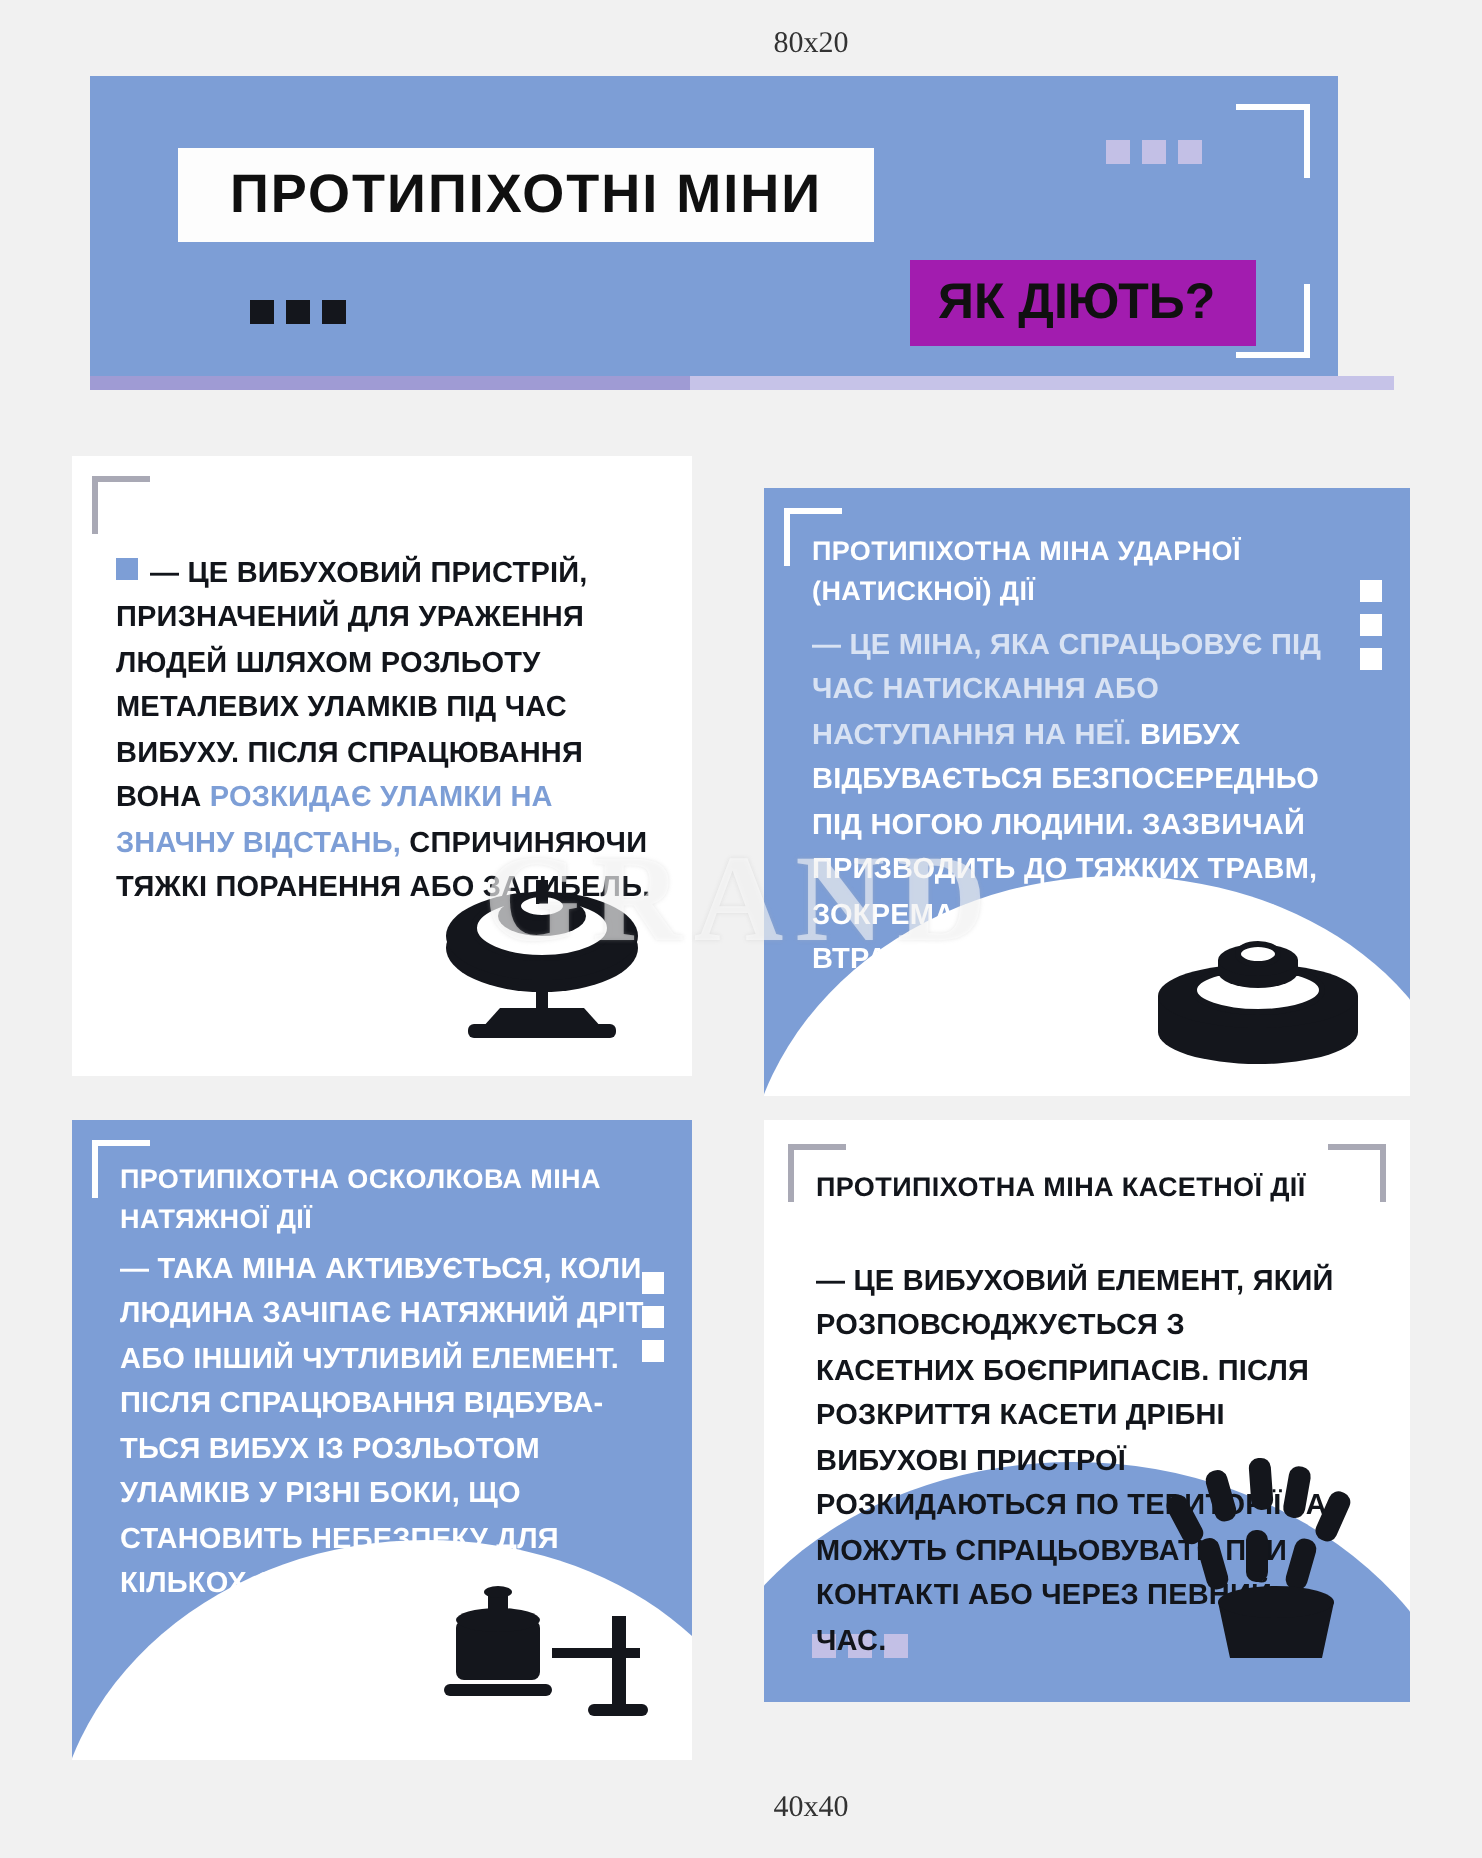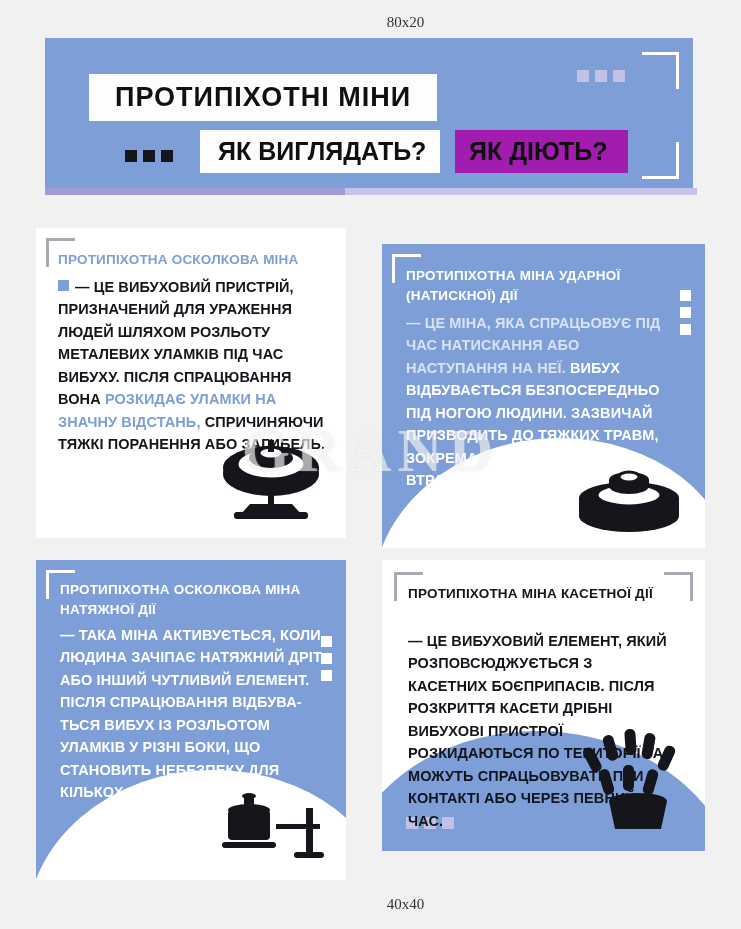--- a/index.html
+++ b/index.html
@@ -50,21 +50,20 @@
   }
 
   
   .banner {
     position: absolute;
     left: 45px;
     top: 38px;
     width: 624px;
     height: 155px;
     background: #7d9ed6;
-    padding-left: 24px;
   }
   .banner-inner {
     position: absolute;
     inset: 0;
   }
   .corner-br {
     position: absolute;
     right: 14px;
     bottom: 14px;
     width: 34px;
@@ -246,32 +245,30 @@
         <span></span>
           <span></span>
           <span></span>
       </div>
       <div class="dots-row dots-dark dots-header-left">
         <span></span>
           <span></span>
           <span></span>
       </div>
       <div class="title-box">ПРОТИПІХОТНІ МІНИ</div>
-      <div class="sub-box1">ЯК ВИГЛЯДАТЬ?</div>
       <div class="sub-box2">ЯК ДІЮТЬ?</div>
     </div>
   </div>
   <div class="banner-underline"></div>
   <div class="banner-underline2"></div>
 
   <div class="card card-white card1">
     <div class="corner-card cc-tl-gray" style="left:10px; top:10px;"></div>
     <div class="corner-card cc-bl-white" style="left:10px; bottom:10px;"></div>
 
-    <div class="card-title t-dark" style="left:22px; top:22px; width:272px; color:#7d9ed6;">ПРОТИПІХОТНА ОСКОЛКОВА МІНА</div>
 
     <div class="card-body b-dark" style="left:22px; top:48px; width:280px;">
       <span class="sq-marker"></span><span>— ЦЕ ВИБУХОВИЙ ПРИСТРІЙ,</span>
       <span>ПРИЗНАЧЕНИЙ ДЛЯ УРАЖЕННЯ ЛЮДЕЙ ШЛЯХОМ РОЗЛЬОТУ МЕТАЛЕВИХ УЛАМКІВ ПІД ЧАС ВИБУХУ. ПІСЛЯ СПРАЦЮВАННЯ ВОНА </span><span class="hl-blue">РОЗКИДАЄ УЛАМКИ НА ЗНАЧНУ ВІДСТАНЬ,</span><span> СПРИЧИНЯЮЧИ ТЯЖКІ ПОРАНЕННЯ АБО ЗАГИБЕЛЬ.</span>
     </div>
 
     <svg class="illus" style="right:10px; bottom:10px;" width="130" height="100" viewBox="0 0 130 100">
       <ellipse cx="65" cy="46" rx="48" ry="22" fill="#14161c"></ellipse>
       <ellipse cx="65" cy="40" rx="48" ry="22" fill="#14161c"></ellipse>
       <ellipse cx="65" cy="36" rx="34" ry="15" fill="#ffffff" stroke="#14161c" stroke-width="3"></ellipse>

